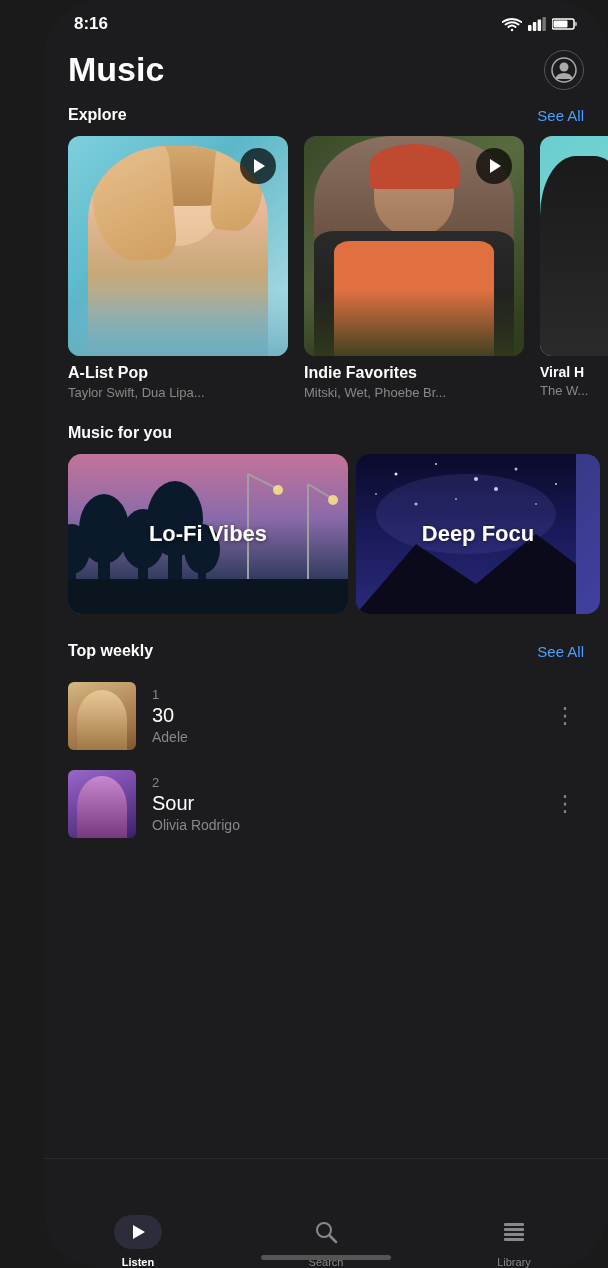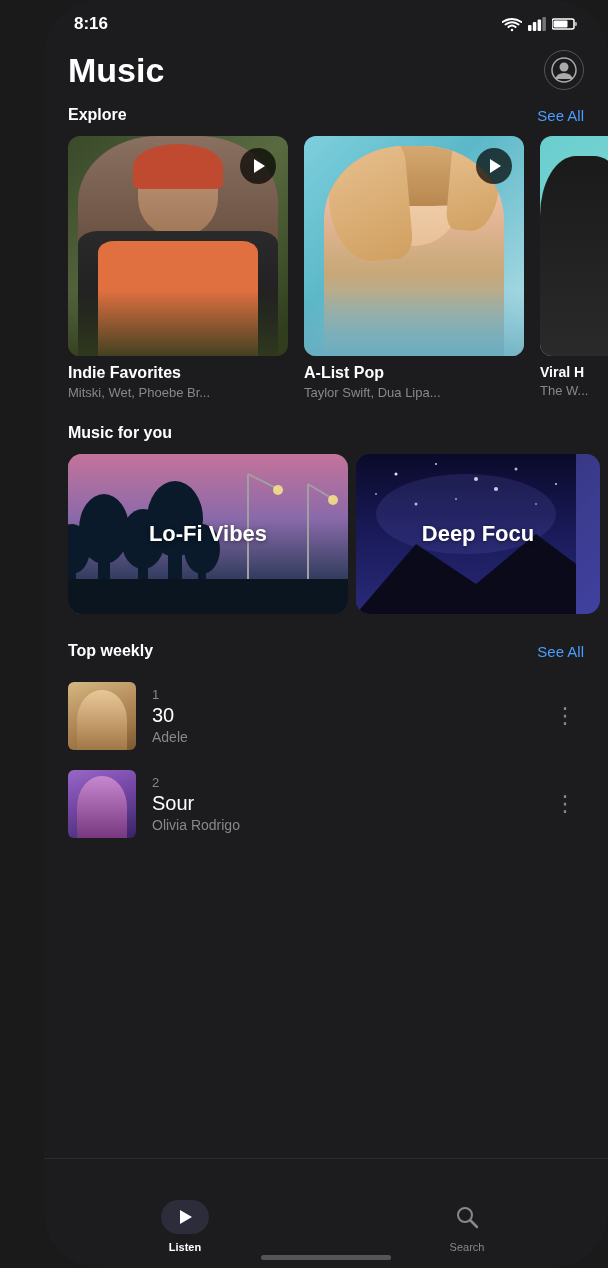--- a/index.html
+++ b/index.html
@@ -32,21 +32,20 @@
       font-weight: 600;
     }
     .status-icons {
       display: flex;
       align-items: center;
       gap: 6px;
     }
     .header {
       display: flex;
       justify-content: space-between;
-      align-items: center;
       padding: 8px 24px 16px;
       gap: 19px;
     }
     .page-title {
       font-size: 34px;
       font-weight: 700;
       color: #ffffff;
     }
     .profile-icon-wrap {
       width: 40px;
@@ -212,21 +211,21 @@
     
     .bottom-nav {
       position: absolute;
       bottom: 0;
       left: 0;
       right: 0;
       height: 110px;
       background: #1c1c1e;
       border-top: 1px solid #2a2a2c;
       display: flex;
-      align-items: center;
+      align-items: flex-end;
       padding-top: 25px;
     }
     .nav-item {
       flex: 1;
       display: flex;
       flex-direction: column;
       align-items: center;
       gap: 6px;
       cursor: pointer;
     }
@@ -312,61 +311,61 @@
 
     <div class="section-header">
       <span class="section-title">Explore</span>
       <span class="see-all">See All</span>
     </div>
 
     <div class="horizontal-scroll">
 
       <div class="explore-card">
         <div class="explore-img">
-          <div style="width:100%;height:100%;position:relative;overflow:hidden;background:linear-gradient(135deg,#3a4a2a 0%,#5a6a40 50%,#2a3a1a 100%);">
-
-            <div style="position:absolute;bottom:0;left:50%;transform:translateX(-50%);width:200px;height:220px;background:linear-gradient(180deg,#8a7060 0%,#6a5040 50%,#4a3020 100%);border-radius:40% 40% 0 0 / 30% 30% 0 0;overflow:hidden;">
-
-              <div style="position:absolute;top:15px;left:50%;transform:translateX(-50%);width:80px;height:85px;border-radius:45%;background:linear-gradient(180deg,#c0987a 0%,#a07858 100%);"></div>
-
-              <div style="position:absolute;top:8px;left:50%;transform:translateX(-50%);width:90px;height:45px;background:#c04a30;border-radius:50% 50% 10% 10%;"></div>
-
-              <div style="position:absolute;top:95px;left:0;right:0;bottom:0;background:linear-gradient(180deg,#2a2a2a 0%,#1a1a1a 100%);border-radius:10% 10% 0 0;"></div>
-
-              <div style="position:absolute;top:105px;left:20px;right:20px;bottom:0;background:#e07040;border-radius:10% 10% 0 0;"></div>
-            </div>
-            <div style="position:absolute;bottom:0;left:0;right:0;height:30%;background:linear-gradient(to top,rgba(50,60,30,0.9),transparent);"></div>
-          </div>
-          <div class="play-btn">
-            <div class="play-triangle"></div>
-          </div>
-        </div>
-        <div class="card-title">Indie Favorites</div>
-        <div class="card-subtitle">Mitski, Wet, Phoebe Br...</div>
-      </div>
-
-      <div class="explore-card">
-        <div class="explore-img">
           <div class="img-taylor" style="width:100%;height:100%;position:relative;overflow:hidden;">
 
             <div style="position:absolute;bottom:0;left:50%;transform:translateX(-50%);width:180px;height:210px;background:linear-gradient(180deg,#f0d0b0 0%,#e8b89a 30%,#c8a878 60%,#8ab8c8 100%);border-radius:45% 45% 0 0 / 35% 35% 0 0;overflow:hidden;">
               <div style="position:absolute;top:10px;left:50%;transform:translateX(-50%);width:90px;height:90px;border-radius:50%;background:linear-gradient(180deg,#f5d8b8 0%,#e8c098 100%);"></div>
               <div style="position:absolute;top:0;left:0;right:0;height:60px;background:linear-gradient(180deg,#d4a870 0%,#b88850 100%);border-radius:0 0 40% 40%;"></div>
 
               <div style="position:absolute;top:-5px;left:5px;width:80px;height:120px;background:linear-gradient(160deg,#e8c090 0%,#d0a060 100%);border-radius:50% 20% 20% 50%;transform:rotate(-5deg);"></div>
               <div style="position:absolute;top:-5px;right:5px;width:50px;height:90px;background:linear-gradient(160deg,#e8c090 0%,#d0a060 100%);border-radius:20% 50% 50% 20%;transform:rotate(5deg);"></div>
             </div>
             <div style="position:absolute;bottom:0;left:0;right:0;height:30%;background:linear-gradient(to top,rgba(100,170,190,0.8),transparent);"></div>
           </div>
           <div class="play-btn">
             <div class="play-triangle"></div>
           </div>
         </div>
         <div class="card-title">A-List Pop</div>
         <div class="card-subtitle">Taylor Swift, Dua Lipa...</div>
+      </div>
+
+      <div class="explore-card">
+        <div class="explore-img">
+          <div style="width:100%;height:100%;position:relative;overflow:hidden;background:linear-gradient(135deg,#3a4a2a 0%,#5a6a40 50%,#2a3a1a 100%);">
+
+            <div style="position:absolute;bottom:0;left:50%;transform:translateX(-50%);width:200px;height:220px;background:linear-gradient(180deg,#8a7060 0%,#6a5040 50%,#4a3020 100%);border-radius:40% 40% 0 0 / 30% 30% 0 0;overflow:hidden;">
+
+              <div style="position:absolute;top:15px;left:50%;transform:translateX(-50%);width:80px;height:85px;border-radius:45%;background:linear-gradient(180deg,#c0987a 0%,#a07858 100%);"></div>
+
+              <div style="position:absolute;top:8px;left:50%;transform:translateX(-50%);width:90px;height:45px;background:#c04a30;border-radius:50% 50% 10% 10%;"></div>
+
+              <div style="position:absolute;top:95px;left:0;right:0;bottom:0;background:linear-gradient(180deg,#2a2a2a 0%,#1a1a1a 100%);border-radius:10% 10% 0 0;"></div>
+
+              <div style="position:absolute;top:105px;left:20px;right:20px;bottom:0;background:#e07040;border-radius:10% 10% 0 0;"></div>
+            </div>
+            <div style="position:absolute;bottom:0;left:0;right:0;height:30%;background:linear-gradient(to top,rgba(50,60,30,0.9),transparent);"></div>
+          </div>
+          <div class="play-btn">
+            <div class="play-triangle"></div>
+          </div>
+        </div>
+        <div class="card-title">Indie Favorites</div>
+        <div class="card-subtitle">Mitski, Wet, Phoebe Br...</div>
       </div>
 
       <div class="explore-card" style="width:90px;overflow:hidden;">
         <div class="explore-img" style="width:90px;">
           <div style="width:90px;height:220px;position:relative;overflow:hidden;background:linear-gradient(135deg,#6acece 0%,#88dada 100%);">
             <div style="position:absolute;bottom:0;left:50%;transform:translateX(-50%);width:90px;height:200px;background:linear-gradient(180deg,#1a1a1a 0%,#2a2a2a 100%);border-radius:40% 40% 0 0 / 30% 30% 0 0;"></div>
           </div>
         </div>
         <div class="card-title" style="font-size:14px;">Viral H</div>
         <div class="card-subtitle">The W...</div>
@@ -504,16 +503,27 @@
     <div class="nav-item">
       <div class="nav-icon-wrap">
         <svg width="26" height="26" viewBox="0 0 26 26">
           <circle cx="11" cy="11" r="7" stroke="#888" stroke-width="2" fill="none"></circle>
           <line x1="16.5" y1="16.5" x2="23" y2="23" stroke="#888" stroke-width="2.5" stroke-linecap="round"></line>
         </svg>
       </div>
       <span class="nav-label">Search</span>
     </div>
 
+    <div class="nav-item">
+      <div class="nav-icon-wrap">
+        <svg width="26" height="26" viewBox="0 0 26 26">
+          <rect x="3" y="4" width="20" height="3" rx="1" fill="#888"></rect>
+          <rect x="3" y="9" width="20" height="3" rx="1" fill="#888"></rect>
+          <rect x="3" y="14" width="20" height="3" rx="1" fill="#888"></rect>
+          <rect x="3" y="19" width="20" height="3" rx="1" fill="#888"></rect>
+        </svg>
+      </div>
+      <span class="nav-label">Library</span>
+    </div>
   </div>
 
   <div class="home-indicator"></div>
 </div>
 
 </body></html>

